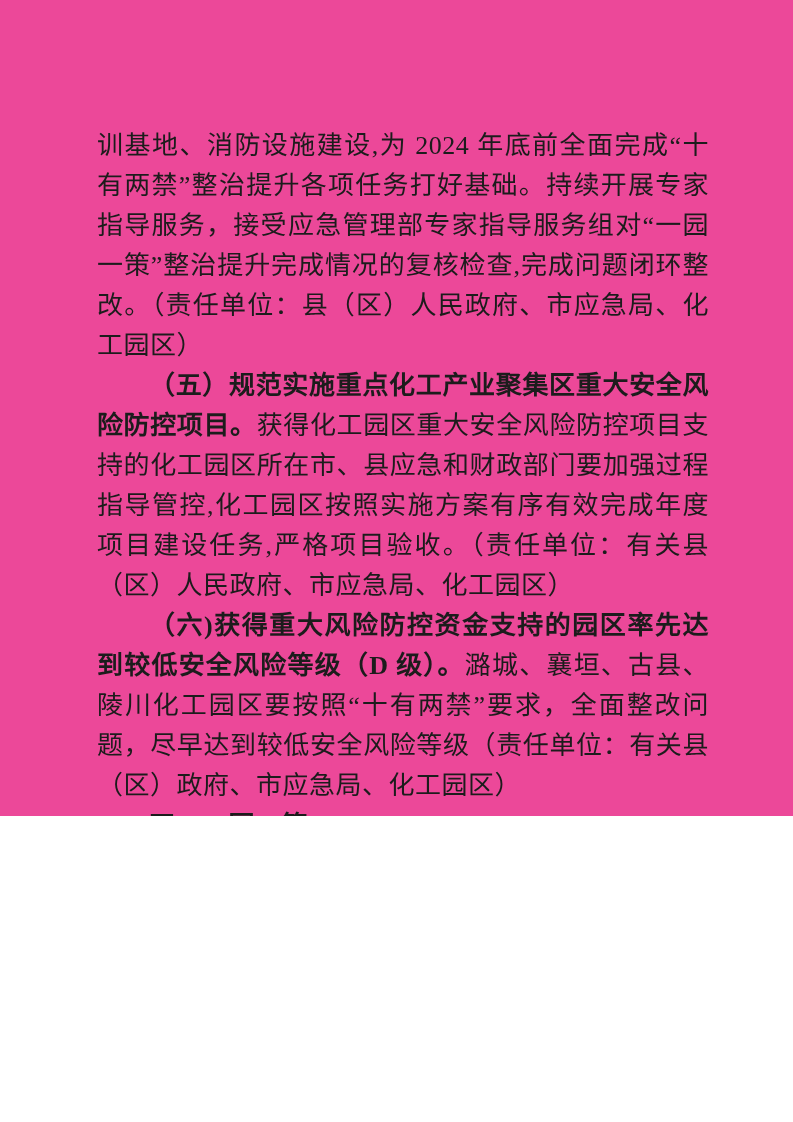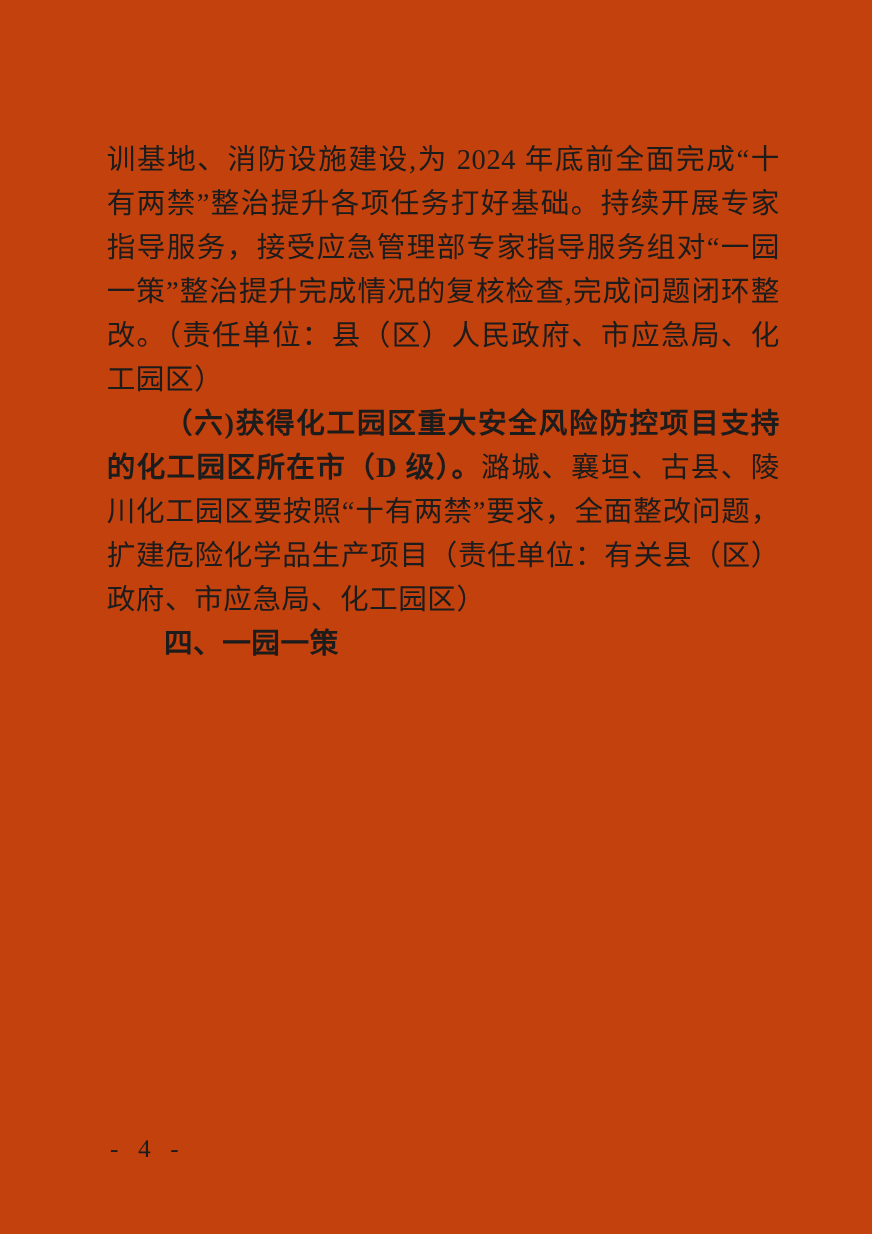--- a/index.html
+++ b/index.html
@@ -3,22 +3,22 @@
 <meta charset="utf-8">
 <style>
   html, body {
     margin: 0;
     padding: 0;
     background: #ffffff;
   }
   .page {
     position: relative;
     width: 793px;
-    height: 1122px;
-    background: #c2410c;
+    height: 816px;
+    background: #ec4899;
     overflow: hidden;
     font-family: "Liberation Serif", "DejaVu Serif", serif;
     color: #1c1c1c;
   }
   .document-body {
     position: absolute;
     left: 97px;
     top: 126px;
     width: 612px;
   }
@@ -50,17 +50,18 @@
     letter-spacing: 6px;
     color: #1c1c1c;
   }
 </style>
 </head>
 <body>
 
 <div class="page">
   <main class="document-body">
       <p class="para"><span class="run">训基地、消防设施建设,为 2024 年底前全面完成“十有两禁”整治提升各项任务打好基础。持续开展专家指导服务，接受应急管理部专家指导服务组对“一园一策”整治提升完成情况的复核检查,完成问题闭环整改。（责任单位：县（区）人民政府、市应急局、化工园区）</span></p>
-      <p class="para indent"><span class="run bold">（六)获得化工园区重大安全风险防控项目支持的化工园区所在市（D 级）。</span><span class="run">潞城、襄垣、古县、陵川化工园区要按照“十有两禁”要求，全面整改问题，扩建危险化学品生产项目（责任单位：有关县（区）政府、市应急局、化工园区）</span></p>
+      <p class="para indent"><span class="run bold">（五）规范实施重点化工产业聚集区重大安全风险防控项目。</span><span class="run">获得化工园区重大安全风险防控项目支持的化工园区所在市、县应急和财政部门要加强过程指导管控,化工园区按照实施方案有序有效完成年度项目建设任务,严格项目验收。（责任单位：有关县（区）人民政府、市应急局、化工园区）</span></p>
+      <p class="para indent"><span class="run bold">（六)获得重大风险防控资金支持的园区率先达到较低安全风险等级（D 级）。</span><span class="run">潞城、襄垣、古县、陵川化工园区要按照“十有两禁”要求，全面整改问题，尽早达到较低安全风险等级（责任单位：有关县（区）政府、市应急局、化工园区）</span></p>
       <p class="para heading indent"><span class="run bold">四、一园一策</span></p>
     </main>
   <footer class="page-number">- 4 -</footer>
 </div>
 
 </body></html>

